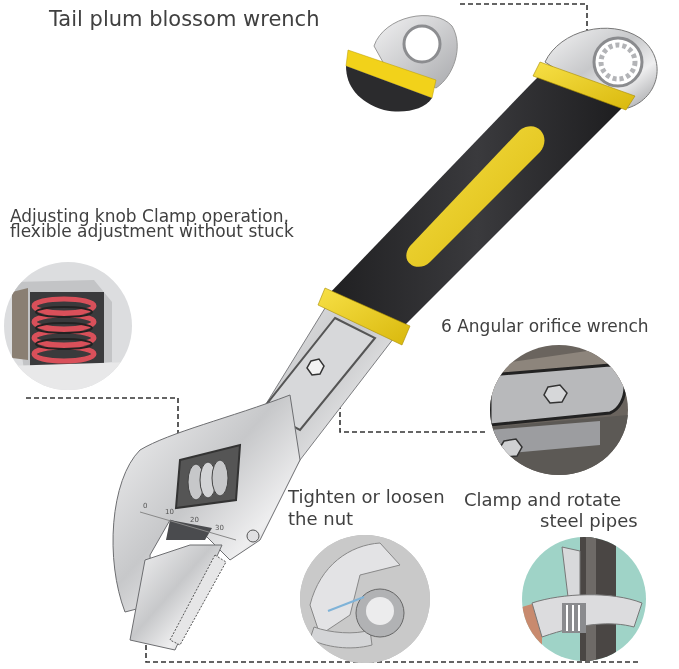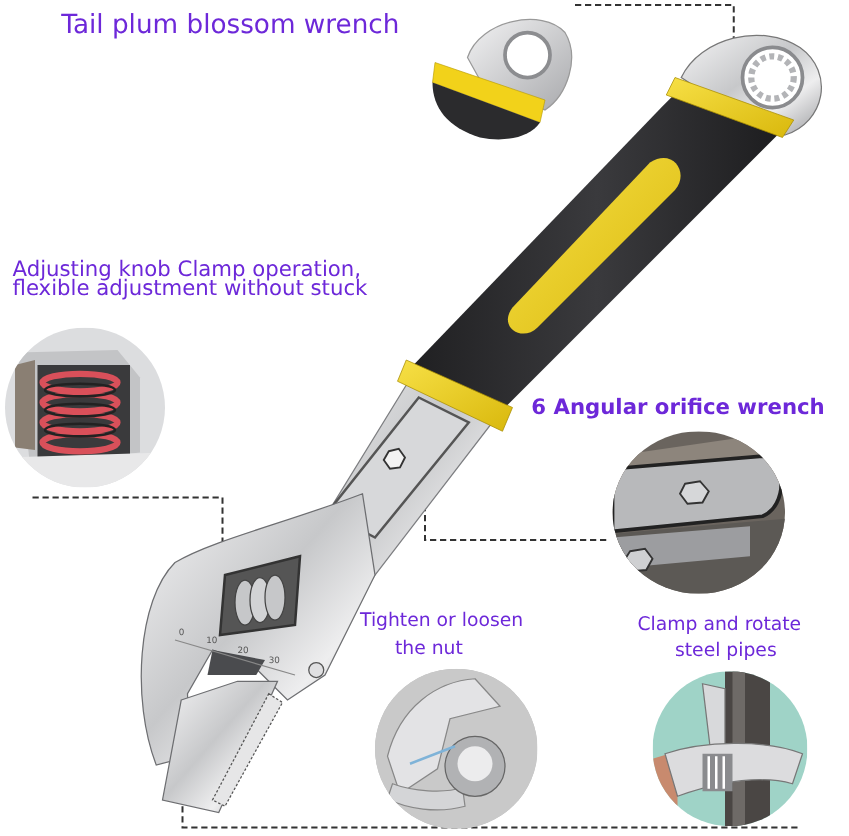--- a/index.html
+++ b/index.html
@@ -1,19 +1,19 @@
 <!DOCTYPE html>
 <html><head>
   <meta charset="utf-8">
   <style>
     html, body { margin: 0; padding: 0; background: #ffffff; }
     body { width: 679px; height: 669px; position: relative; overflow: hidden; font-family: "DejaVu Sans", "Liberation Sans", sans-serif; color: #1a1a1a; }
-    .label { position: absolute; font-size: 17px; line-height: 22px; color: #6d28d9; white-space: nowrap; }
+    .label { position: absolute; font-size: 17px; line-height: 22px; color: #404040; white-space: nowrap; }
     .label.big { font-size: 21px; line-height: 26px; }
-    .label.small { font-size: 15px; line-height: 21px; }
+    .label.small { font-size: 18px; line-height: 21px; }
     .circle { position: absolute; border-radius: 50%; overflow: hidden; }
     .circle svg { width: 100%; height: 100%; display: block; }
     .abs { position: absolute; }
     svg.layer { position: absolute; left: 0; top: 0; }
   </style>
 </head>
 <body>
 
 <svg class="layer" width="679" height="669" viewBox="0 0 679 669">
   <defs>
@@ -157,19 +157,19 @@
         <line x1="57" y1="68" x2="57" y2="94"></line>
       </g>
   </svg>
 </div>
 
 <div class="label big" style="left:49px; top:6px;">Tail plum blossom wrench</div>
 
 <div class="label" style="left:10px; top:205px;">Adjusting knob Clamp operation,</div>
 <div class="label" style="left:10px; top:220px;">flexible adjustment without stuck</div>
 
-<div class="label" style="left:425px; top:315px;font-weight:bold;">6 Angular orifice wrench</div>
+<div class="label" style="left:441px; top:315px;">6 Angular orifice wrench</div>
 
 <div class="label small" style="left:288px; top:486px;">Tighten or loosen</div>
-<div class="label small" style="left:288px; top:508px;margin-left:28px;">the nut</div>
+<div class="label small" style="left:288px; top:508px;">the nut</div>
 
-<div class="label small" style="left:510px; top:489px;">Clamp and rotate</div>
+<div class="label small" style="left:464px; top:489px;">Clamp and rotate</div>
 <div class="label small" style="left:492px; top:510px;margin-left:48px;">steel pipes</div>
 
 </body></html>

